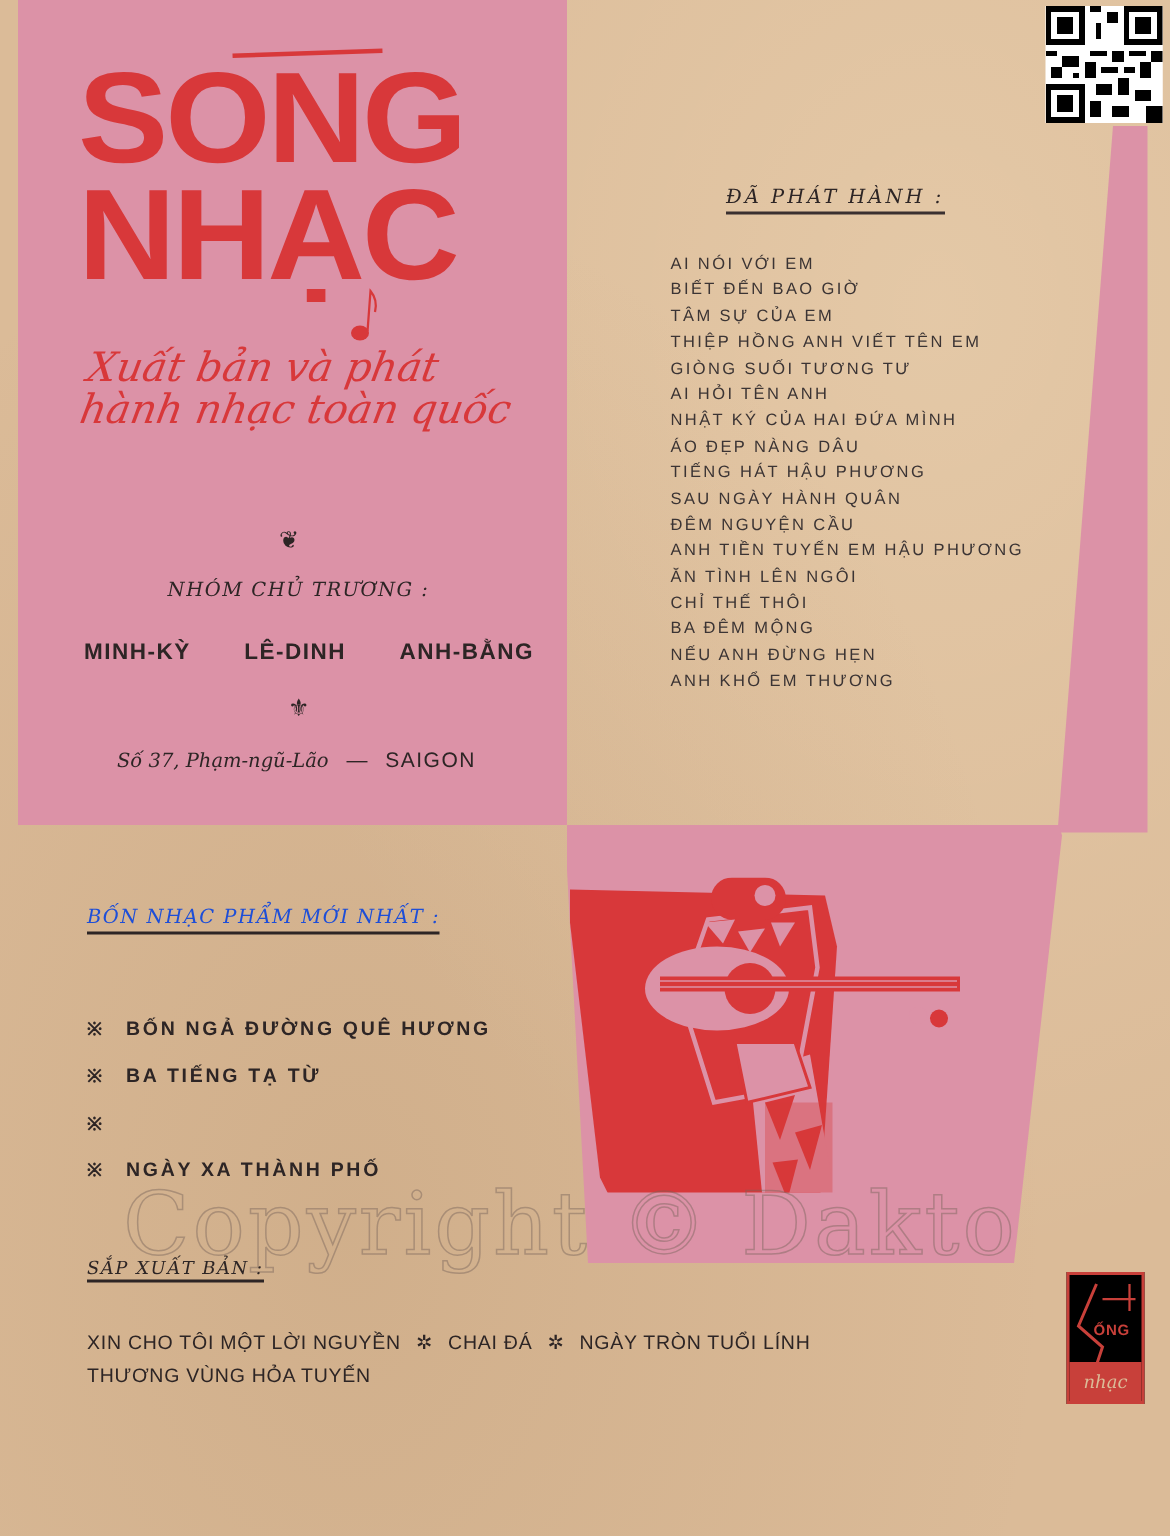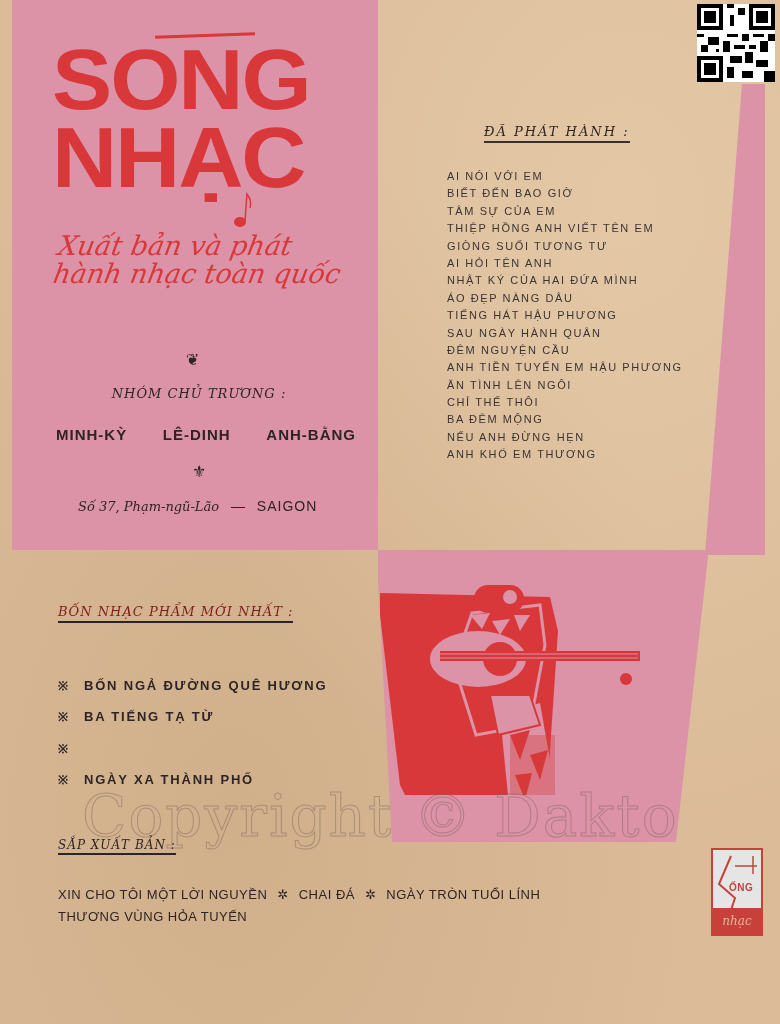--- a/index.html
+++ b/index.html
@@ -17,30 +17,30 @@
   #slogan{position:absolute;left:56px;top:232px;width:300px;font-family:"DejaVu Serif",serif;font-style:italic;color:#d8383a;font-size:27px;line-height:28px;transform:skewX(-10deg);}
   .ornament{position:absolute;color:#2d2525;font-size:16px;}
   #group-label{position:absolute;left:0;top:386px;width:378px;text-align:center;font-family:"DejaVu Serif",serif;font-style:italic;font-size:13px;color:#2d2525;letter-spacing:1px;padding-left:20px;box-sizing:border-box;}
   #founders{position:absolute;left:56px;top:426px;width:300px;font-weight:bold;font-size:15px;color:#2d2525;display:flex;justify-content:space-between;letter-spacing:1px;gap:12px;}
   #address{position:absolute;left:78px;top:498px;font-size:14px;color:#2d2525;}
   #address .it{font-family:"DejaVu Serif",serif;font-style:italic;font-size:13px;}
   #address .city{font-size:14px;letter-spacing:1px;margin-left:8px;}
   #released-title{position:absolute;left:484px;top:124px;font-family:"DejaVu Serif",serif;font-style:italic;font-size:13px;letter-spacing:2px;color:#2d2525;border-bottom:2px solid #3a3030;padding-bottom:2px;}
   #released-list{position:absolute;left:416px;top:168px;margin:0;padding:0;list-style:none;}
   #released-list li{font-weight:normal;font-size:11px;letter-spacing:1.6px;color:#3b3434;height:17.4px;line-height:17.4px;white-space:nowrap;margin-left:31px;}
-  #new-title{position:absolute;left:58px;top:604px;font-family:"DejaVu Serif",serif;font-style:italic;font-size:13px;letter-spacing:1px;color:#7f1d1d;border-bottom:2px solid #2d2525;padding-bottom:2px;}
+  #new-title{position:absolute;left:58px;top:604px;font-family:"DejaVu Serif",serif;font-style:italic;font-size:13px;letter-spacing:1px;color:#1d4ed8;border-bottom:2px solid #2d2525;padding-bottom:2px;}
   #new-list{position:absolute;left:58px;top:670px;margin:0;padding:0;list-style:none;}
   #new-list li{font-weight:bold;font-size:13px;letter-spacing:1.8px;color:#2d2525;height:31.5px;line-height:24px;display:flex;align-items:center;}
   #new-list .bullet{width:12px;margin-right:14px;font-size:12px;color:#2d2525;}
   #upcoming-title{position:absolute;left:58px;top:838px;font-family:"DejaVu Serif",serif;font-style:italic;font-size:12px;letter-spacing:1px;color:#2d2525;border-bottom:2px solid #2d2525;padding-bottom:1px;}
   #upcoming{position:absolute;left:58px;top:884px;width:640px;font-size:13px;color:#2d2525;line-height:22px;letter-spacing:0.5px;}
   #upcoming .sep{margin:0 10px;font-size:13px;}
   #watermark{position:absolute;left:82px;top:782px;font-family:"DejaVu Serif",serif;font-size:58px;color:transparent;-webkit-text-stroke:1px rgba(120,100,90,0.45);letter-spacing:2px;white-space:nowrap;}
   #qr{position:absolute;left:697px;top:4px;width:78px;height:78px;background:#fff;}
-  #logo{position:absolute;left:711px;top:848px;width:52px;height:88px;border:2px solid #c8403a;box-sizing:border-box;background:#e5e5e5;}
+  #logo{position:absolute;left:711px;top:848px;width:52px;height:88px;border:2px solid #c8403a;box-sizing:border-box;background:#000000;}
   #logo .brand{position:absolute;left:16px;top:32px;font-weight:bold;font-size:10px;color:#c8403a;letter-spacing:0.5px;}
   #logo .foot{position:absolute;left:0;bottom:0;width:100%;height:26px;background:#c8403a;color:#dbbb98;font-family:"DejaVu Serif",serif;font-style:italic;font-size:12px;text-align:center;line-height:26px;}
 </style>
 </head>
 <body>
 
 <div class="paper"></div>
 
 <svg id="right-strip" viewBox="0 0 780 1024" width="780" height="1024">
   <rect x="12" y="0" width="366" height="550" fill="#dc92a7"></rect>

